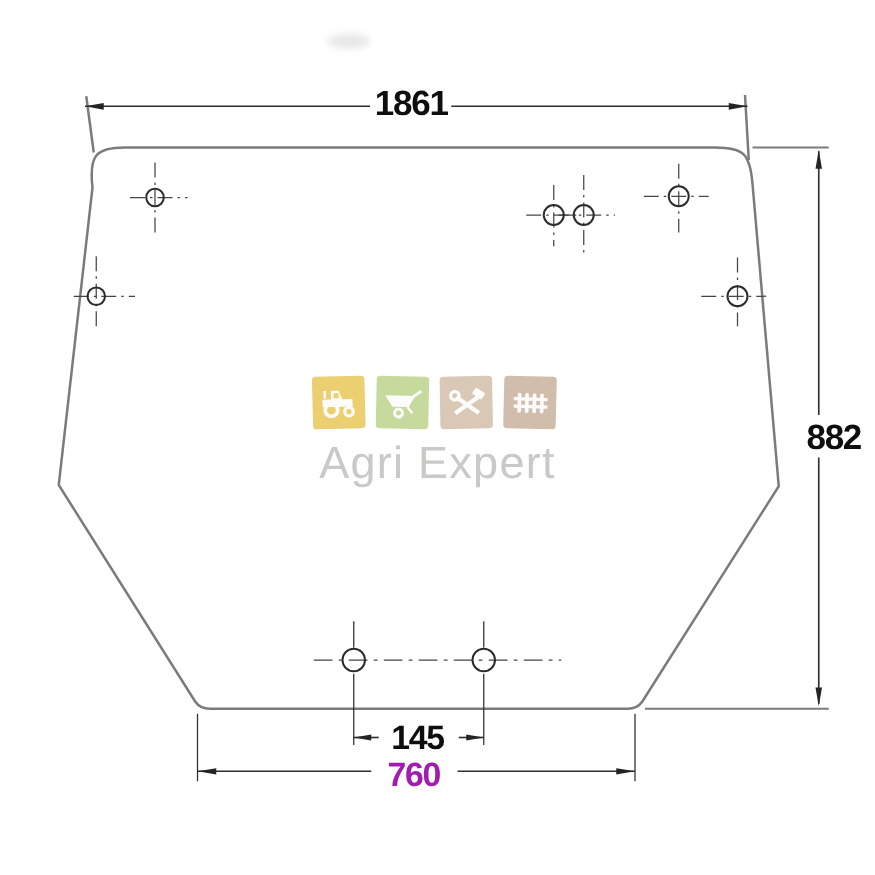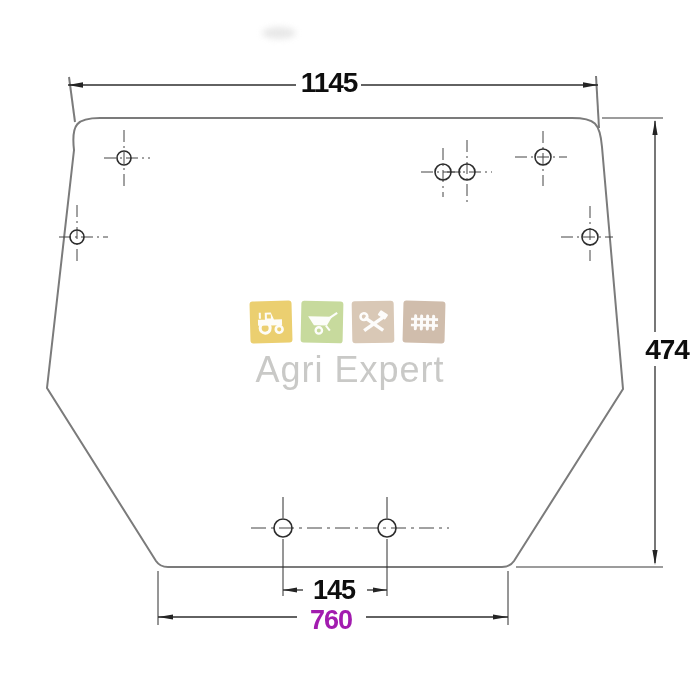--- a/index.html
+++ b/index.html
@@ -139,21 +139,21 @@
       <circle cx="77" cy="237" r="7"></circle>
       <circle cx="443" cy="172" r="8"></circle>
       <circle cx="467" cy="172" r="8"></circle>
       <circle cx="543" cy="157" r="8"></circle>
       <circle cx="590" cy="237" r="8"></circle>
       <circle cx="283" cy="528" r="9"></circle>
       <circle cx="387" cy="528" r="9"></circle>
     </g>
   </svg>
 
-  <div class="dim-label" style="left: 293px; top: 69px; width: 72px; color: rgb(14, 14, 14);">1145</div>
+  <div class="dim-label" style="left: 293px; top: 69px; width: 72px; color: rgb(14, 14, 14);">1861</div>
 
-  <div class="dim-label" style="left: 639px; top: 336px; width: 56px; color: rgb(14, 14, 14);">474</div>
+  <div class="dim-label" style="left: 639px; top: 336px; width: 56px; color: rgb(14, 14, 14);">882</div>
 
   <div class="dim-label small" style="left: 303px; top: 577px; width: 62px; color: rgb(14, 14, 14);">145</div>
 
   <div class="dim-label small" style="left: 300px; top: 607px; width: 62px; color: #a21caf;">760</div>
 
 </div>
 
 </body></html>

